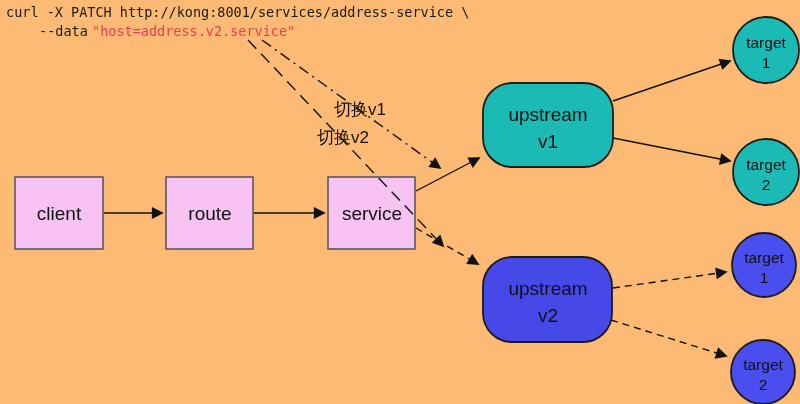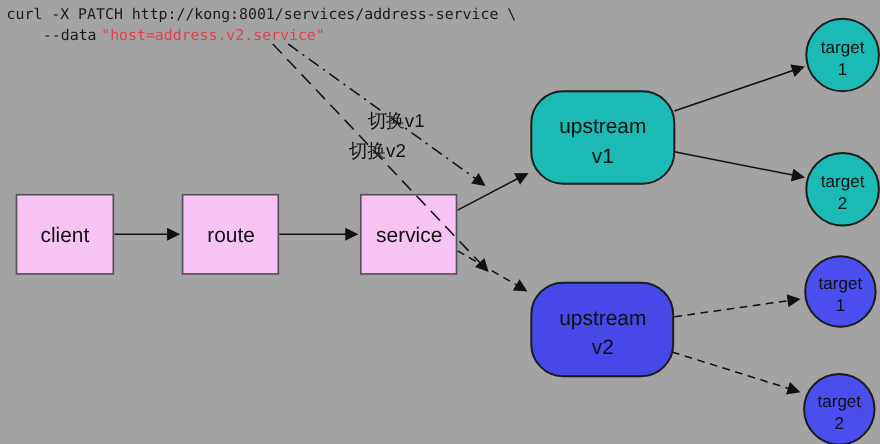--- a/index.html
+++ b/index.html
@@ -1,19 +1,19 @@
 <!DOCTYPE html>
 <html><head>
 <meta charset="utf-8">
 <style>
   html,body{margin:0;padding:0;background:#ffffff;}
   .stage{
     position:relative;
     width:800px;height:404px;
-    background:#a3a3a3;
+    background:#fdba74;
     overflow:hidden;
     font-family:"Liberation Sans", sans-serif;
   }
   svg{display:block;}
   .mono{
     font-family:"DejaVu Sans Mono","Liberation Mono",monospace;
     font-size:13.5px;
   }
   .nodelabel{
     font-family:"Liberation Sans", sans-serif;

